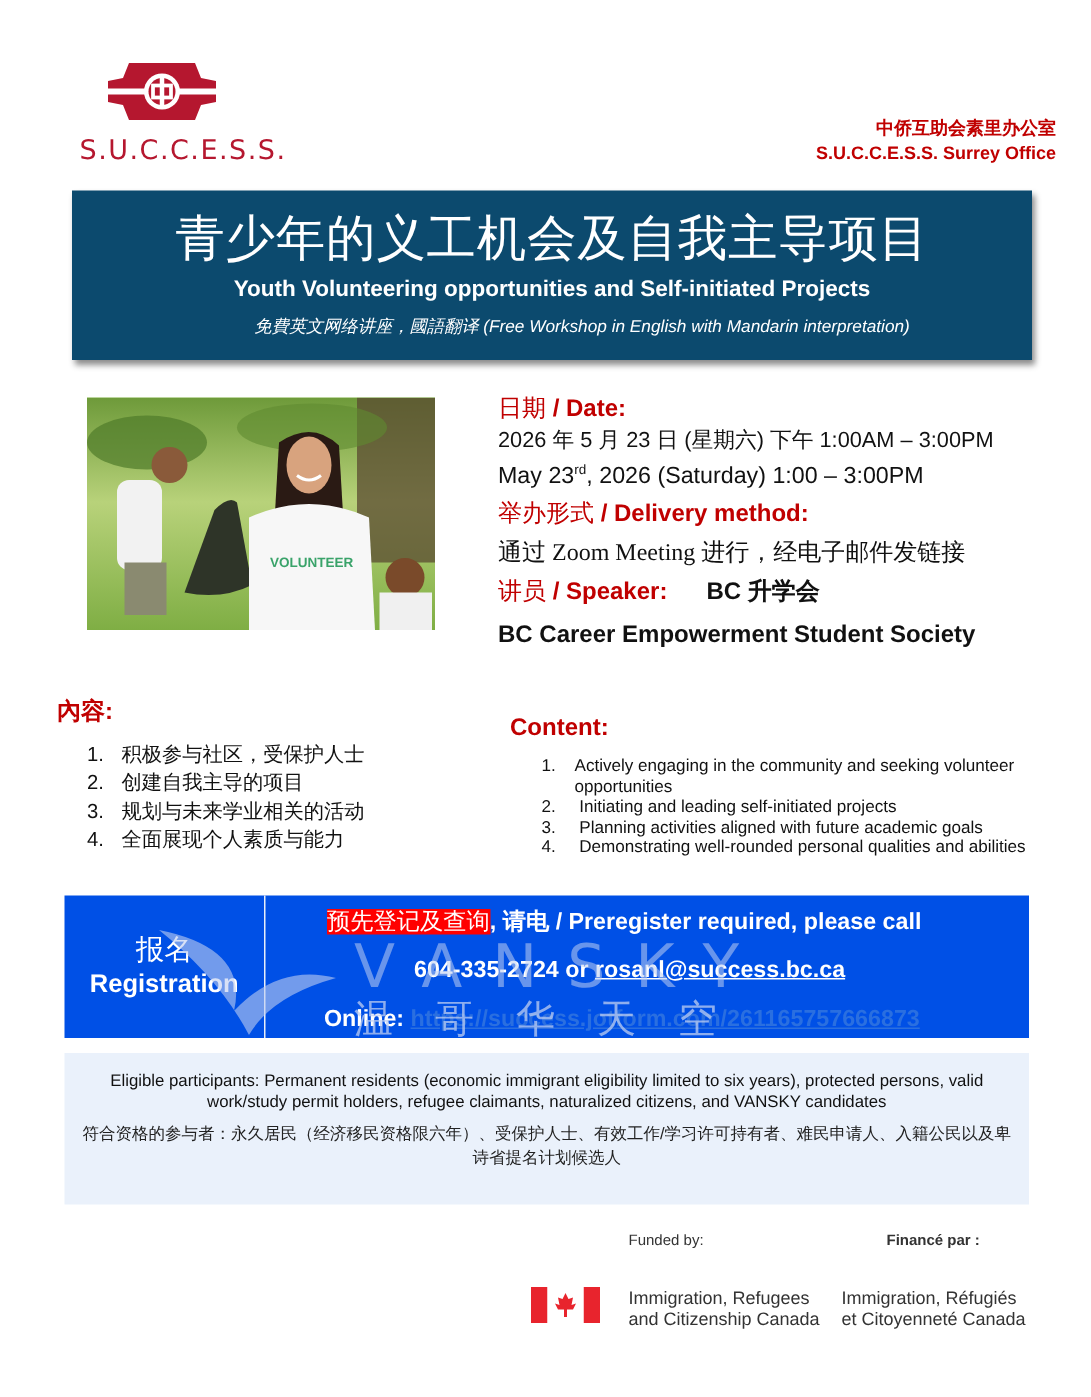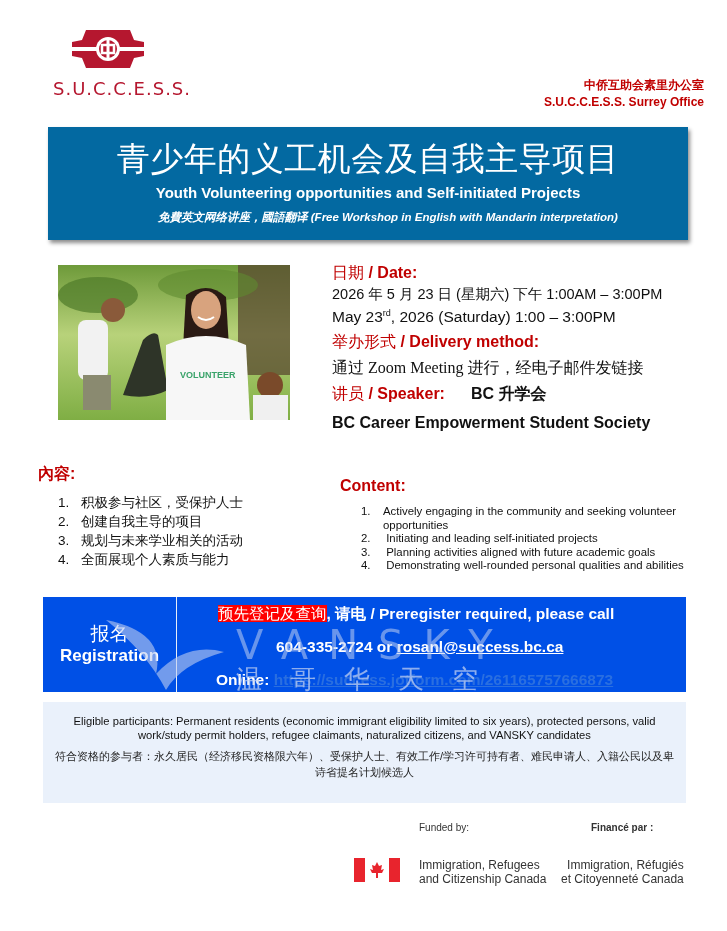--- a/index.html
+++ b/index.html
@@ -1,30 +1,30 @@
 <!DOCTYPE html>
 <html><head>
 <meta charset="utf-8">
 <style>
   * { box-sizing: border-box; margin: 0; padding: 0; }
   html, body { width: 727px; height: 931px; background: #ffffff; overflow: hidden; }
   body { position: relative; font-family: "Liberation Sans", "DejaVu Sans", sans-serif; color: #111; }
 
   
-  .logo { position: absolute; left: 50px; top: 28px; width: 125px; height: 75px; }
+  .logo { position: absolute; left: 50px; top: 40px; width: 125px; height: 75px; }
   .logo-mark { position: absolute; left: 22px; top: 0; width: 72px; height: 42px; }
   .logo-text { position: absolute; left: 3px; top: 50px; font-size: 18px; letter-spacing: 1px; color: #b5172f; font-family: "DejaVu Sans", sans-serif; }
 
   .office { position: absolute; right: 23px; top: 77px; text-align: right; color: #c00000; font-weight: bold; font-size: 12px; line-height: 17px; }
 
   
-  .banner { position: absolute; left: 48px; top: 127px; width: 640px; height: 113px; background: #0369a1; box-shadow: 2px 3px 4px rgba(0,0,0,0.45); color: #fff; text-align: center; }
+  .banner { position: absolute; left: 48px; top: 127px; width: 640px; height: 113px; background: #0c4a6e; box-shadow: 2px 3px 4px rgba(0,0,0,0.45); color: #fff; text-align: center; }
   .banner-zh { font-size: 33px; line-height: 40px; margin-top: 12px; letter-spacing: 0.5px; font-family: "DejaVu Sans", sans-serif; }
   .banner-en { font-size: 15px; font-weight: bold; line-height: 24px; margin-top: 2px; }
-  .banner-sub { font-size: 11.5px; font-style: italic; font-weight: bold; margin-top: 5px; margin-left: 40px; }
+  .banner-sub { font-size: 11.5px; font-style: italic; font-weight: normal; margin-top: 5px; margin-left: 40px; }
 
   
   .photo { position: absolute; left: 58px; top: 265px; width: 232px; height: 155px; overflow: hidden; background: #8fbf58; }
 
   
   .details { position: absolute; left: 332px; top: 263px; width: 380px; }
   .lbl { color: #c00000; font-weight: bold; font-size: 16px; line-height: 20px; }
   .lbl .zh { font-weight: normal; }
   .val { font-size: 14.5px; line-height: 19px; color: #111; }
   .val sup { font-size: 9px; }
@@ -62,21 +62,21 @@
   
   .elig { position: absolute; left: 43px; top: 702px; width: 643px; height: 101px; background: #eaf1fb; text-align: center; padding-top: 12px; }
   .elig-en { font-size: 11.2px; line-height: 14px; color: #111; padding: 0 6px; }
   .elig-zh { font-size: 11px; line-height: 16px; margin-top: 6px; color: #222; padding: 0 8px; }
 
   
   .funded-en { position: absolute; left: 419px; top: 822px; font-size: 10px; color: #333; }
   .funded-fr { position: absolute; left: 591px; top: 822px; font-size: 10px; color: #333; font-weight: bold; }
   .flag { position: absolute; left: 354px; top: 858px; width: 46px; height: 24px; }
   .ircc-en { position: absolute; left: 419px; top: 858px; font-size: 12px; line-height: 14px; color: #333; }
-  .ircc-fr { position: absolute; left: 561px; top: 858px; font-size: 12px; line-height: 14px; color: #333; text-align: right; }
+  .ircc-fr { position: absolute; left: 561px; top: 858px; font-size: 12px; line-height: 14px; color: #333; }
 </style>
 </head>
 <body>
 
 <div class="logo">
   <svg class="logo-mark" viewBox="0 0 72 42">
     <path d="M14 2 L58 2 L62 12 L72 14 L72 28 L62 30 L58 40 L14 40 L10 30 L0 28 L0 14 L10 12 Z" fill="#b5172f"></path>
     <rect x="0" y="19" width="72" height="4" fill="#fff"></rect>
     <circle cx="36" cy="21" r="12" fill="#fff"></circle>
     <circle cx="36" cy="21" r="9" fill="#b5172f"></circle>

